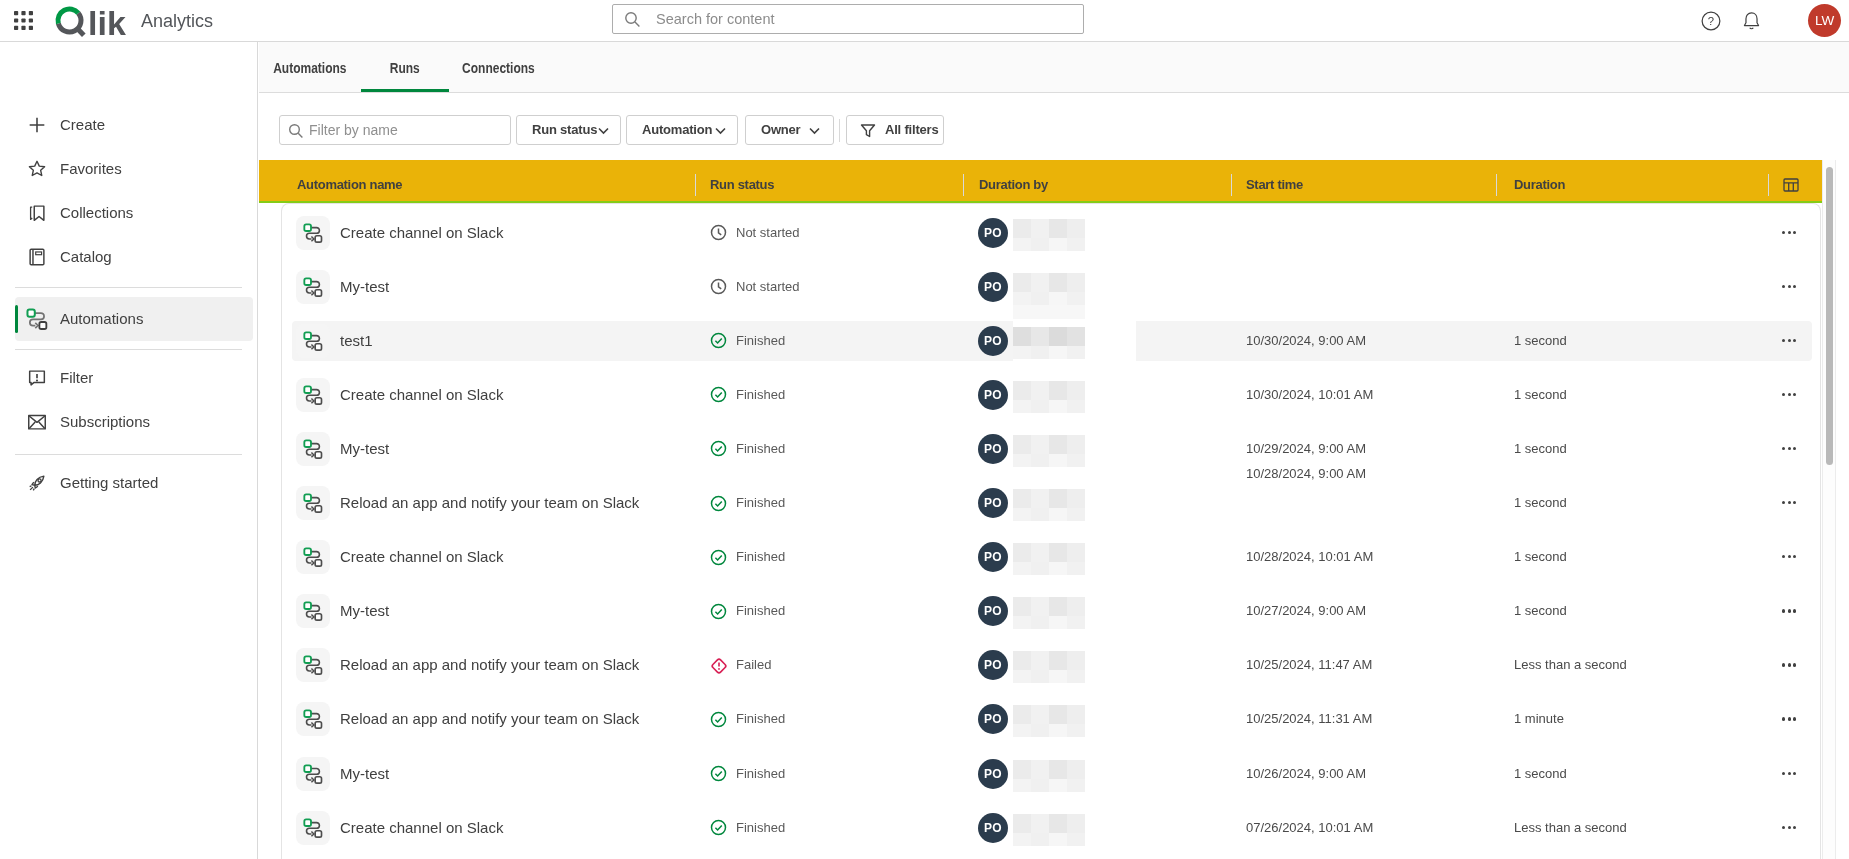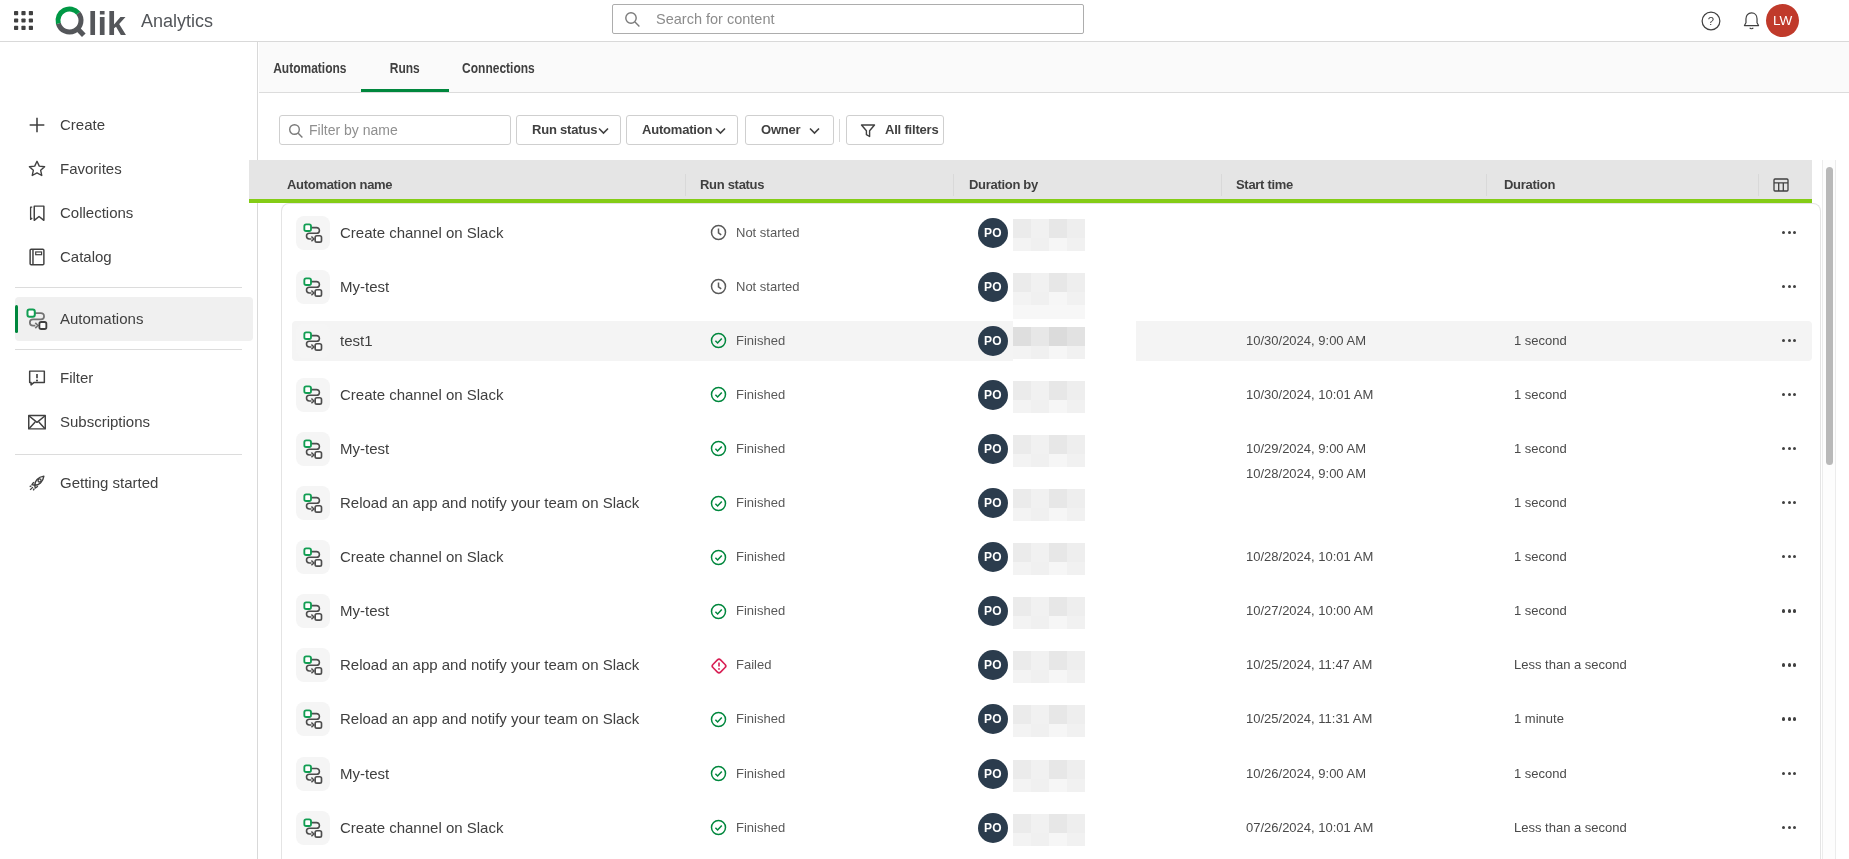--- a/index.html
+++ b/index.html
@@ -31,22 +31,22 @@
     background:#00873d; }
   
   .inp { position:absolute; left:279px; top:115px; width:232px; height:30px;
     border:1px solid #cfcfcf; border-radius:3px; background:#fff; }
   .inp .ph { position:absolute; left:29px; top:0; line-height:28px; font-size:14px; color:#8f8f8f; }
   .btn { position:absolute; top:115px; height:30px; border:1px solid #cfcfcf;
     border-radius:3px; background:#fff; font-size:13px; font-weight:700;
     color:#404040; line-height:28px; text-align:left; white-space:nowrap;
     letter-spacing:-0.2px; }
   
-  #thead { position:absolute; left:249px; top:160px; width:1563px; height:43px;
-    background:#e5e5e5; border-bottom:4px solid #84cc16; }
+  #thead { position:absolute; left:259px; top:160px; width:1563px; height:43px;
+    background:#eab308; border-bottom:2px solid #84cc16; }
   .hcell { position:absolute; top:0; height:50px; line-height:50px;
     font-size:13px; font-weight:700; color:#404040; letter-spacing:-0.3px; }
   .hdiv { position:absolute; top:14px; width:1px; height:22px; background:#d9d9d9; }
   
   #tpanel { position:absolute; left:281px; top:203px; width:1540px; height:656px;
     background:#fff; border:1px solid #e4e4e4; border-bottom:none;
     border-radius:8px 8px 0 0; }
   .rowhl { position:absolute; left:292px; width:1520px; height:40px;
     background:#f4f4f4; border-radius:4px; }
   .aicon { position:absolute; left:296px; width:34px; height:34px;
@@ -110,21 +110,21 @@
   <svg class="abs" style="left:1701px;top:11px" width="20" height="20" viewBox="0 0 23 23">
     <circle cx="11.5" cy="11.5" r="10.2" fill="none" stroke="#404040" stroke-width="1.4"></circle>
     <text x="11.5" y="16.2" font-size="13" fill="#404040" text-anchor="middle" font-family="Liberation Sans, sans-serif">?</text>
   </svg>
 
   <svg class="abs" style="left:1742px;top:11px" width="19" height="20" viewBox="0 0 22 23">
     <path d="M11 2.2 C7 2.2 4.6 5.2 4.6 9 L4.6 13.6 L2.8 16.8 L19.2 16.8 L17.4 13.6 L17.4 9 C17.4 5.2 15 2.2 11 2.2 Z" fill="none" stroke="#404040" stroke-width="1.4" stroke-linejoin="round"></path>
     <path d="M9 19.2 A 2.2 2.2 0 0 0 13 19.2" fill="none" stroke="#404040" stroke-width="1.4"></path>
   </svg>
 
-  <div class="abs" style="left:1766px;top:4px;width:33px;height:33px;border-radius:50%;background:#c03a2b;color:#fff;font-size:13.5px;text-align:center;line-height:33px">LW</div>
+  <div class="abs" style="left:1808px;top:4px;width:33px;height:33px;border-radius:50%;background:#c03a2b;color:#fff;font-size:13.5px;text-align:center;line-height:33px">LW</div>
 </div>
 
 <div id="sidebar">
   <div id="selbg"></div>
   <div id="selbar"></div>
   <div class="navitem" style="top:61px">
     <svg class="ic" viewBox="0 0 24 24" fill="none" stroke="#404040" stroke-width="1.7">
       <path d="M12 4 V20 M4 12 H20"></path>
     </svg>
     <div class="lbl">Create</div>
@@ -468,21 +468,21 @@
 <div class="stxt" style="top:602.2px">Finished</div>
 <div class="avatar" style="top:596.2px">PO</div>
 <div class="blk" style="left:1013px;top:597.2px;width:18px;height:19px;background:#ebebeb"></div>
 <div class="blk" style="left:1031px;top:597.2px;width:18px;height:19px;background:#f1f1f1"></div>
 <div class="blk" style="left:1049px;top:597.2px;width:18px;height:19px;background:#e7e7e7"></div>
 <div class="blk" style="left:1067px;top:597.2px;width:18px;height:19px;background:#eeeeee"></div>
 <div class="blk" style="left:1013px;top:616.2px;width:18px;height:13px;background:#f3f3f3"></div>
 <div class="blk" style="left:1031px;top:616.2px;width:18px;height:13px;background:#f0f0f0"></div>
 <div class="blk" style="left:1049px;top:616.2px;width:18px;height:13px;background:#f6f6f6"></div>
 <div class="blk" style="left:1067px;top:616.2px;width:18px;height:13px;background:#f1f1f1"></div>
-<div class="stime" style="top:602.2px">10/27/2024, 10:00 AM</div>
+<div class="stime" style="top:602.2px">10/27/2024, 9:00 AM</div>
 <div class="sdur" style="top:602.2px">1 second</div>
 <div class="dots" style="top:609.2px">
       <i style="left:0"></i>
       <i style="left:5.5px"></i>
       <i style="left:11px"></i>
     </div>
 <div class="aicon" style="top:648.3px">
       <svg width="20" height="20" viewBox="0 0 24 24" fill="none">
 <path d="M9.3 5.5 H16.3 A3.4 3.4 0 0 1 16.3 12.3 H7.6 A3.4 3.4 0 0 0 7.6 19.1 H10.2" stroke="#4d4d4d" stroke-width="1.9"></path>
 <path d="M10.1 16.2 L13.1 19.1 L10.1 22" stroke="#4d4d4d" stroke-width="1.8"></path>

